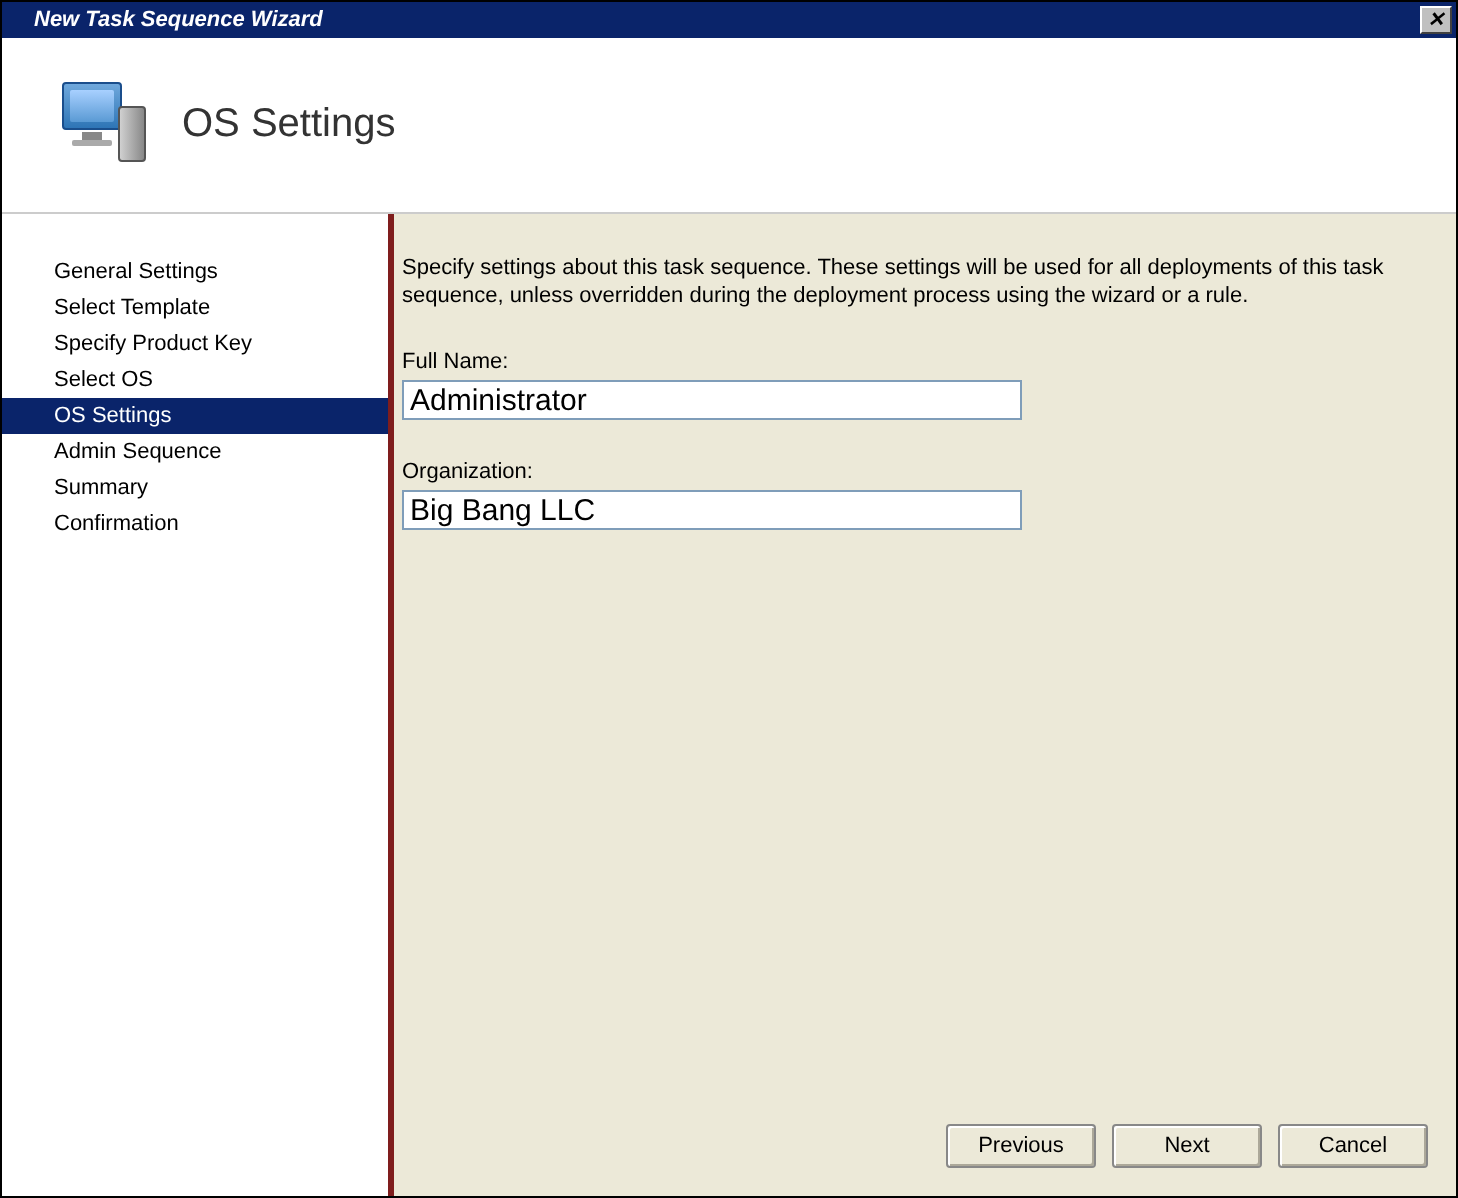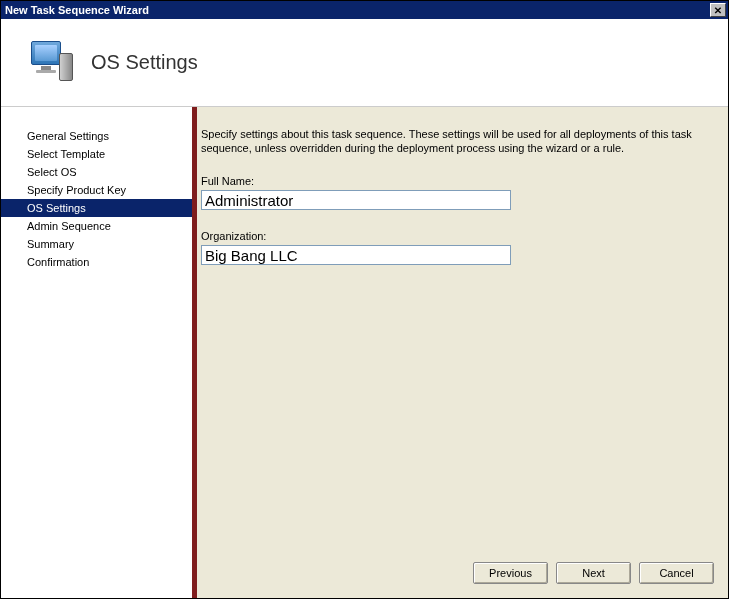--- a/index.html
+++ b/index.html
@@ -24,23 +24,24 @@
       flex-direction: column;
     }
     .titlebar {
       background: linear-gradient(to right, #0a246a, #0a246a 50%, #3a6ea5);
       background: #0a246a;
       color: #fff;
       height: 18px;
       display: flex;
       align-items: center;
       justify-content: space-between;
-      padding: 0 2px 0 4px;
+      padding: 0 2px 0 16px;
       font-size: 11px;
       font-weight: bold;
+      font-style: italic;
     }
     .titlebar .title {
       line-height: 18px;
     }
     .close-btn {
       width: 16px;
       height: 14px;
       background: #c0c0c0;
       border: 1px solid #fff;
       border-right-color: #404040;
@@ -120,21 +121,21 @@
     }
     .body {
       flex: 1;
       display: flex;
       background: #ece9d8;
     }
     .sidebar {
       width: 196px;
       background: #fff;
       padding: 20px 0 0 0;
-      border-right: 5px solid #7f1d1d;
+      border-right: 3px solid #7f1d1d;
     }
     .sidebar-item {
       padding: 1px 6px 1px 26px;
       color: #000;
       cursor: default;
       line-height: 16px;
     }
     .sidebar-item.selected {
       background: #0a246a;
       color: #fff;
@@ -205,22 +206,22 @@
       <div class="monitor-base"></div>
       <div class="tower"></div>
     </div>
     <div class="header-title">OS Settings</div>
   </div>
 
   <div class="body">
     <div class="sidebar">
       <div class="sidebar-item">General Settings</div>
       <div class="sidebar-item">Select Template</div>
+      <div class="sidebar-item">Specify Product Key</div>
       <div class="sidebar-item">Select OS</div>
-      <div class="sidebar-item">Specify Product Key</div>
       <div class="sidebar-item selected">OS Settings</div>
       <div class="sidebar-item">Admin Sequence</div>
       <div class="sidebar-item">Summary</div>
       <div class="sidebar-item">Confirmation</div>
     </div>
 
     <div class="content">
       <div class="description">Specify settings about this task sequence.  These settings will be used for all deployments of this task sequence, unless overridden during the deployment process using the wizard or a rule.</div>
 
       <div class="field-group">

